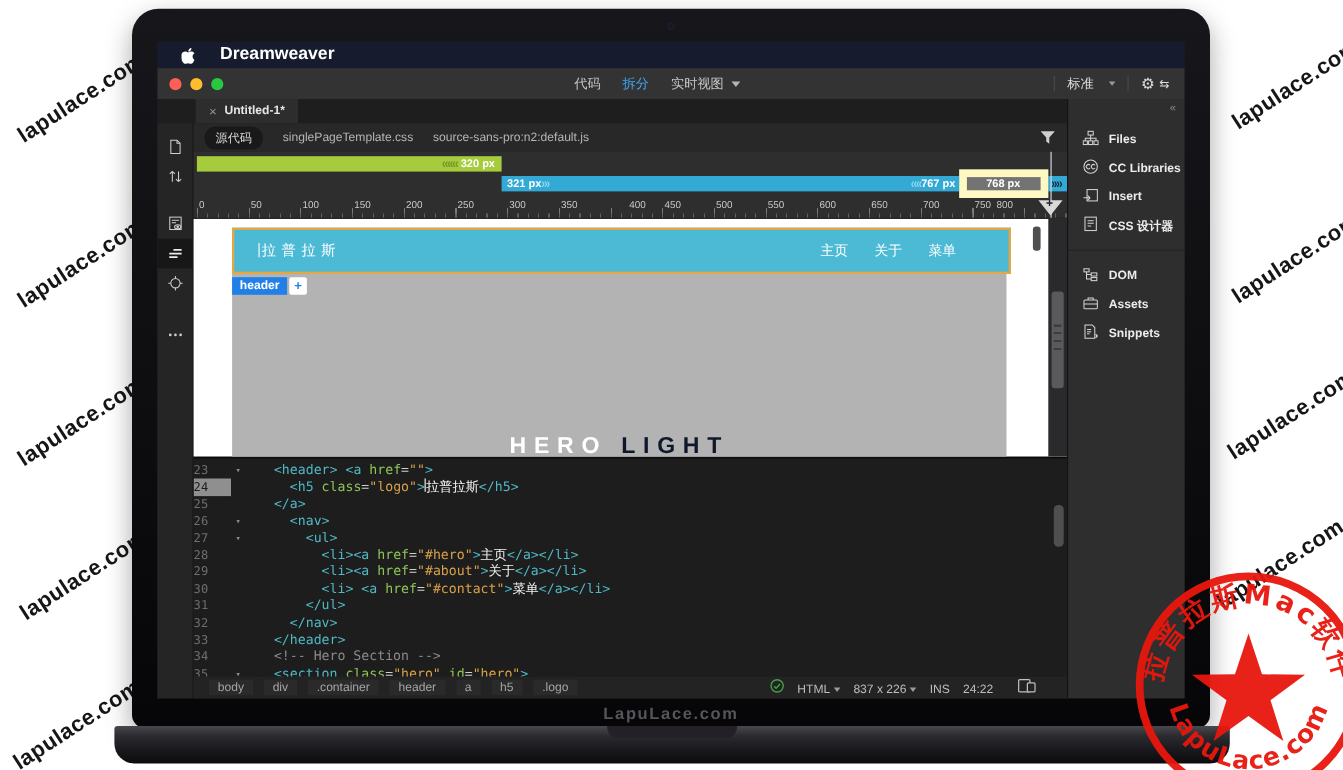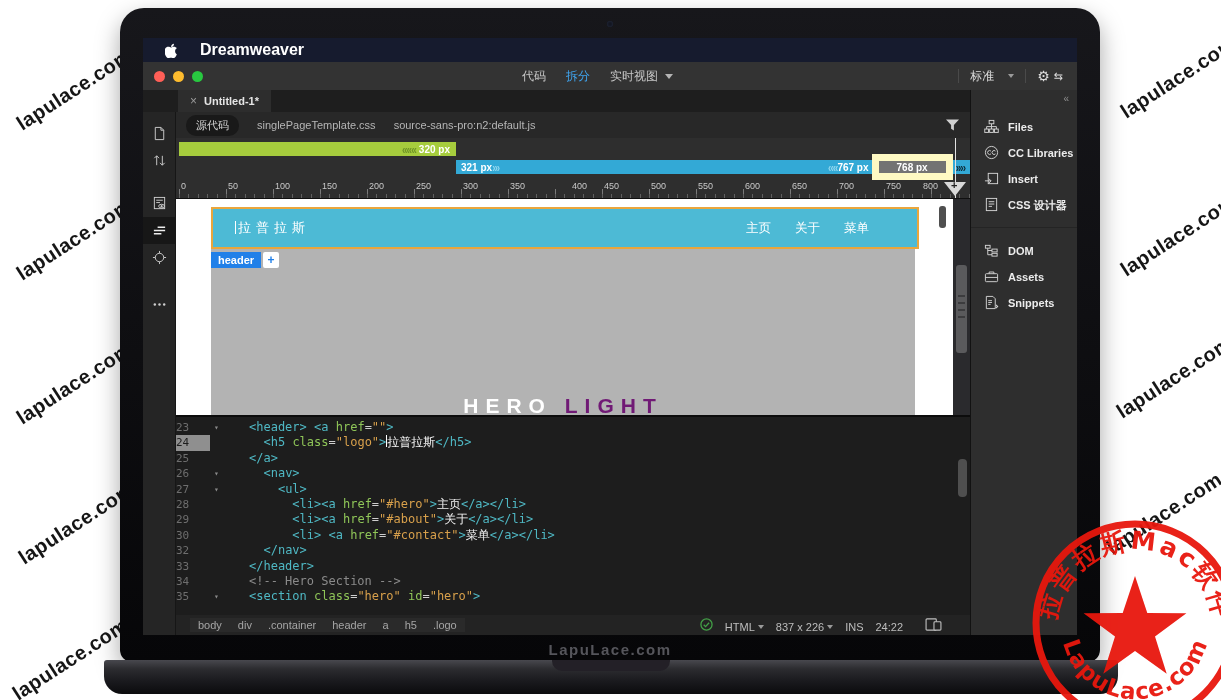--- a/index.html
+++ b/index.html
@@ -107,21 +107,21 @@
   .page-nav{position:absolute;right:48px;top:0;height:100%;display:flex;align-items:center;gap:24px;
             color:#fff;font-size:12.5px;font-weight:500}
   .el-badge{position:absolute;left:35px;top:53px;display:flex;z-index:3}
   .badge-tag{background:#2180e8;color:#fff;font-size:11px;font-weight:bold;padding:2px 7px;
              display:flex;align-items:center}
   .badge-add{background:#fff;color:#2180e8;font-weight:bold;width:16px;margin-left:2px;display:flex;
              align-items:center;justify-content:center;border-radius:2px;font-size:12px}
   .hero{position:absolute;left:35px;top:50px;width:704px;height:166px;background:#b3b3b3;overflow:hidden}
   .hero-text{position:absolute;bottom:-3px;left:0;right:0;text-align:center;font-size:21px;
              font-weight:bold;letter-spacing:7px}
-  .hero-text .w1{color:#fff}.hero-text .w2{color:#701a75}
+  .hero-text .w1{color:#fff}.hero-text .w2{color:#0f172a}
   .live-scroll{position:absolute;left:763px;top:7px;width:7px;height:22px;border-radius:3px;background:#4f4f4f}
   .resize-handle{position:absolute;right:0;top:0;width:17px;height:216px;background:#2a2a2d}
   .handle-thumb{position:absolute;left:3px;top:66px;width:11px;height:88px;background:#5a5a5c;border-radius:3px}
   .handle-thumb::after{content:"";position:absolute;left:2px;right:2px;top:30px;height:27px;
        background:repeating-linear-gradient(180deg,#3c3c3e 0 2px,transparent 2px 7px)}
 
   .hdivider{height:2px;background:#0c0c0c}
 
   .code{flex:1;background:#1d1d1d;position:relative;overflow:hidden;
         font-family:"DejaVu Sans Mono",monospace;font-size:12px;padding-top:3px}
@@ -131,21 +131,21 @@
   .fold{width:13px;color:#8a8a8a;font-size:8px;text-align:center;flex-shrink:0}
   .fold.has::before{content:"▾"}
   .code-text{padding-left:26px}
   .tk-t{color:#4fb8c4}.tk-a{color:#8fc558}.tk-v{color:#d8a04b}.tk-p{color:#cfcfcf}
   .tk-x{color:#f2f2f2}.tk-c{color:#8a8a8a}
   .tk-i{display:inline-block;width:1px;height:12px;background:#fff;vertical-align:-1px}
   .code-scroll{position:absolute;right:3px;top:42px;width:9px;height:38px;background:#4f4f4f;border-radius:4px}
 
   .status{height:20px;background:#232323;display:flex;align-items:center;font-size:11px;color:#a5a5a5;
           padding:0 28px 0 14px;gap:12px}
-  .tagpath{display:flex;gap:0}
+  .tagpath{display:flex;gap:10px}
   .tagpath span{padding:1px 8px;background:#2a2a2a}
   .status-right{margin-left:auto;display:flex;align-items:flex-end;gap:12px;color:#bdbdbd}
   .tri{width:0;height:0;border-left:3.5px solid transparent;border-right:3.5px solid transparent;
        border-top:4px solid #9a9a9a;margin-left:3px}
   .sgroup{display:flex;align-items:center}
 
   .sidebar{width:107px;background:#2e2e2e;border-left:1px solid #121212;display:flex;
            flex-direction:column;font-size:11px}
   .collapse{align-self:flex-end;color:#8f8f8f;font-size:10px;padding:3px 9px 0 0;letter-spacing:-1px}
   .panel-group{padding-top:10px}
@@ -316,21 +316,21 @@
                   <span class="rlab" style="left: 287px;">300</span>
                   <span class="rlab" style="left: 334px;">350</span>
                   <span class="rlab" style="left: 396px;">400</span>
                   <span class="rlab" style="left: 428px;">450</span>
                   <span class="rlab" style="left: 475px;">500</span>
                   <span class="rlab" style="left: 522px;">550</span>
                   <span class="rlab" style="left: 569px;">600</span>
                   <span class="rlab" style="left: 616px;">650</span>
                   <span class="rlab" style="left: 663px;">700</span>
                   <span class="rlab" style="left: 710px;">750</span>
-                  <span class="rlab" style="left: 747px;">800</span>
+                  <span class="rlab" style="left: 730px;">800</span>
                 </div>
               <div class="scrub-line"></div>
             </div>
 
             <div class="live">
               <div class="hero">
                 <div class="hero-text">
                   <span class="w1">HERO</span><span> </span><span class="w2">LIGHT</span>
                 </div>
               </div>
@@ -357,20 +357,21 @@
             <div class="code" id="code-view">
               <div class="code-scroll"></div>
             <div class="code-row"><span class="lnum">23</span><span class="fold has"></span><span class="code-text"><span class="tk-t">&lt;header&gt;</span><span class="tk-p"> </span><span class="tk-t">&lt;a</span><span class="tk-p"> </span><span class="tk-a">href</span><span class="tk-p">=</span><span class="tk-v">""</span><span class="tk-t">&gt;</span></span></div>
                 <div class="code-row"><span class="lnum active">24</span><span class="fold"></span><span class="code-text"><span class="tk-p">  </span><span class="tk-t">&lt;h5</span><span class="tk-p"> </span><span class="tk-a">class</span><span class="tk-p">=</span><span class="tk-v">"logo"</span><span class="tk-t">&gt;</span><span class="tk-i"></span><span class="tk-x">拉普拉斯</span><span class="tk-t">&lt;/h5&gt;</span></span></div>
                 <div class="code-row"><span class="lnum">25</span><span class="fold"></span><span class="code-text"><span class="tk-t">&lt;/a&gt;</span></span></div>
                 <div class="code-row"><span class="lnum">26</span><span class="fold has"></span><span class="code-text"><span class="tk-p">  </span><span class="tk-t">&lt;nav&gt;</span></span></div>
                 <div class="code-row"><span class="lnum">27</span><span class="fold has"></span><span class="code-text"><span class="tk-p">    </span><span class="tk-t">&lt;ul&gt;</span></span></div>
                 <div class="code-row"><span class="lnum">28</span><span class="fold"></span><span class="code-text"><span class="tk-p">      </span><span class="tk-t">&lt;li&gt;&lt;a</span><span class="tk-p"> </span><span class="tk-a">href</span><span class="tk-p">=</span><span class="tk-v">"#hero"</span><span class="tk-t">&gt;</span><span class="tk-x">主页</span><span class="tk-t">&lt;/a&gt;&lt;/li&gt;</span></span></div>
                 <div class="code-row"><span class="lnum">29</span><span class="fold"></span><span class="code-text"><span class="tk-p">      </span><span class="tk-t">&lt;li&gt;&lt;a</span><span class="tk-p"> </span><span class="tk-a">href</span><span class="tk-p">=</span><span class="tk-v">"#about"</span><span class="tk-t">&gt;</span><span class="tk-x">关于</span><span class="tk-t">&lt;/a&gt;&lt;/li&gt;</span></span></div>
                 <div class="code-row"><span class="lnum">30</span><span class="fold"></span><span class="code-text"><span class="tk-p">      </span><span class="tk-t">&lt;li&gt;</span><span class="tk-p"> </span><span class="tk-t">&lt;a</span><span class="tk-p"> </span><span class="tk-a">href</span><span class="tk-p">=</span><span class="tk-v">"#contact"</span><span class="tk-t">&gt;</span><span class="tk-x">菜单</span><span class="tk-t">&lt;/a&gt;&lt;/li&gt;</span></span></div>
+                <div class="code-row"><span class="lnum">31</span><span class="fold"></span><span class="code-text"><span class="tk-p">    </span><span class="tk-t">&lt;/ul&gt;</span></span></div>
                 <div class="code-row"><span class="lnum">32</span><span class="fold"></span><span class="code-text"><span class="tk-p">  </span><span class="tk-t">&lt;/nav&gt;</span></span></div>
                 <div class="code-row"><span class="lnum">33</span><span class="fold"></span><span class="code-text"><span class="tk-t">&lt;/header&gt;</span></span></div>
                 <div class="code-row"><span class="lnum">34</span><span class="fold"></span><span class="code-text"><span class="tk-c">&lt;!-- Hero Section --&gt;</span></span></div>
                 <div class="code-row"><span class="lnum">35</span><span class="fold has"></span><span class="code-text"><span class="tk-t">&lt;section</span><span class="tk-p"> </span><span class="tk-a">class</span><span class="tk-p">=</span><span class="tk-v">"hero"</span><span class="tk-p"> </span><span class="tk-a">id</span><span class="tk-p">=</span><span class="tk-v">"hero"</span><span class="tk-t">&gt;</span></span></div>
               </div>
 
             <div class="status">
               <div class="tagpath" id="tag-path">
                   <span>body</span>
                   <span>div</span>

